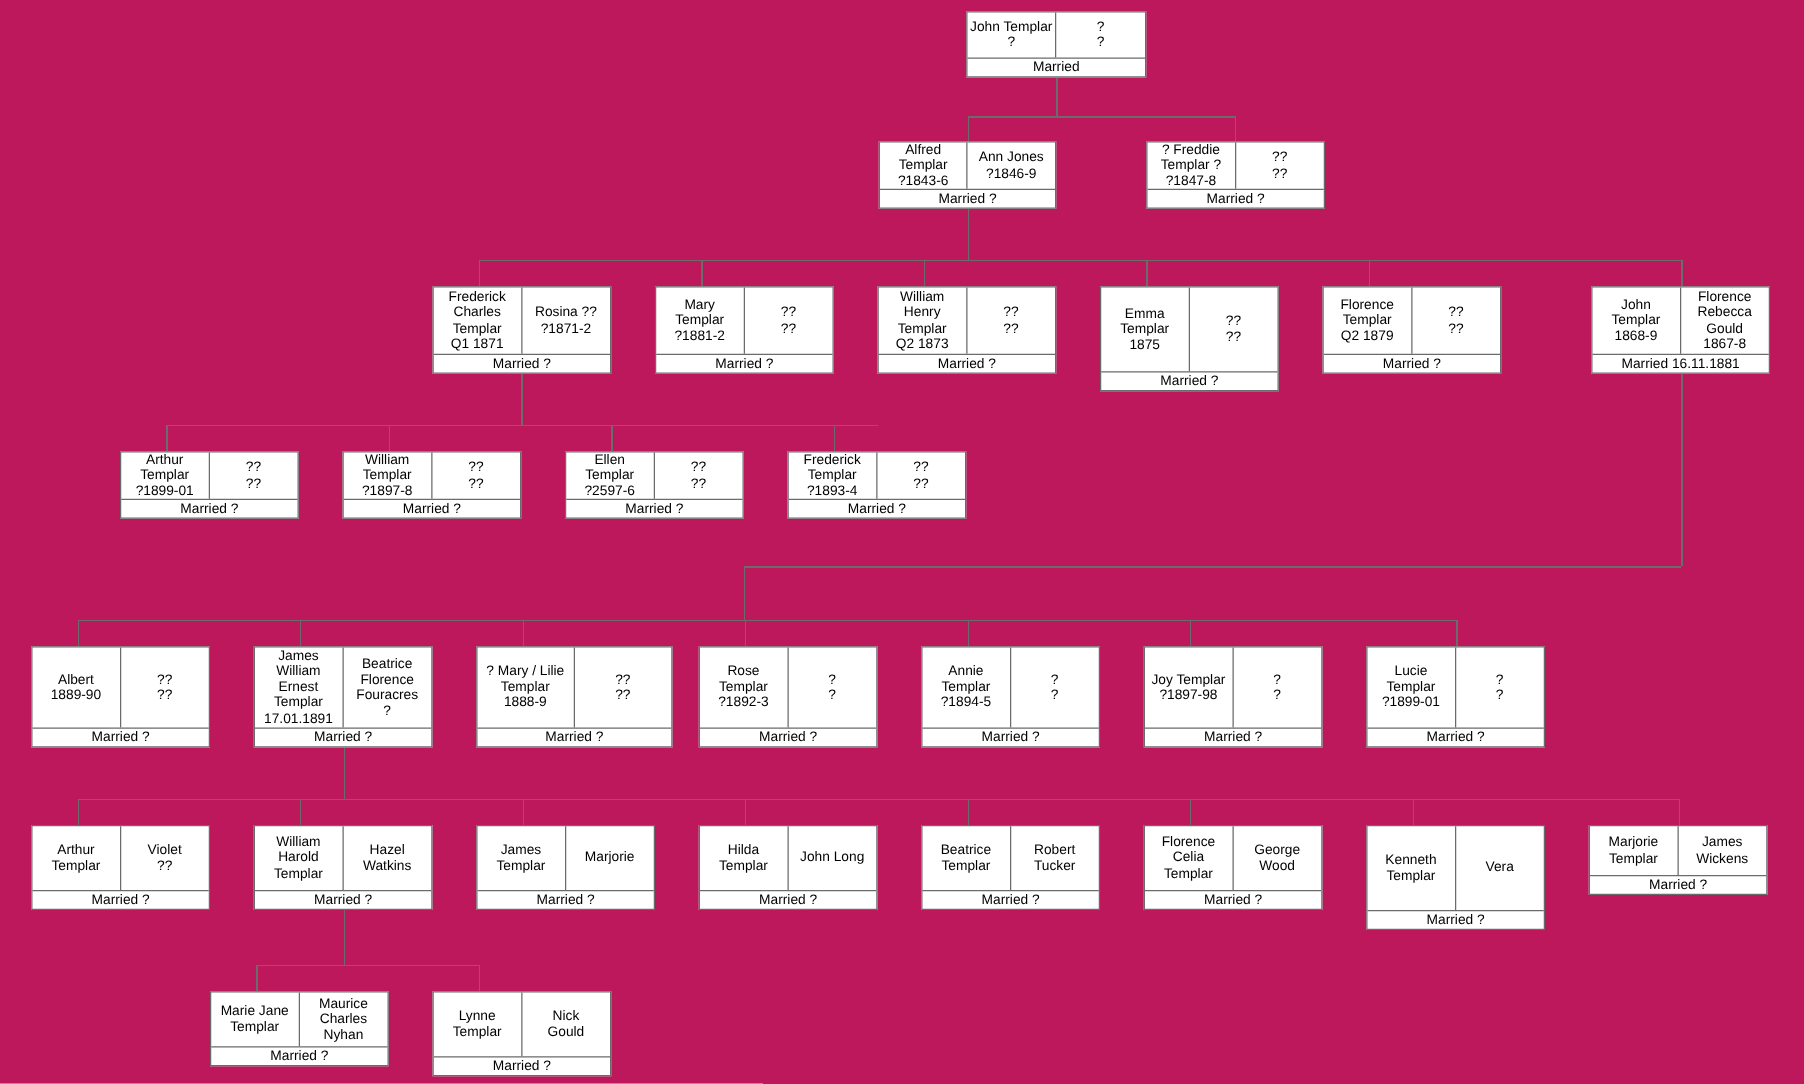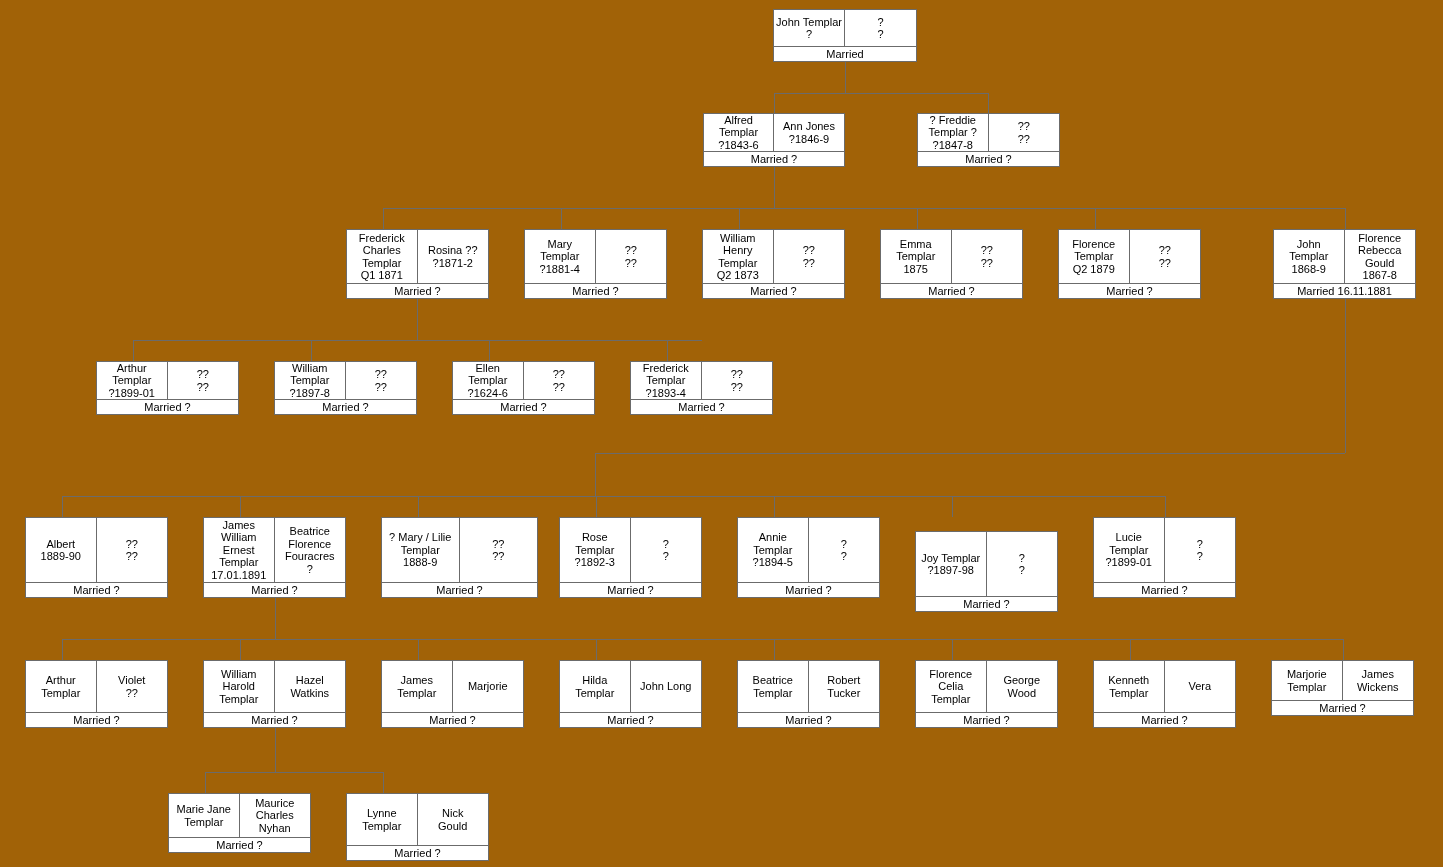--- a/index.html
+++ b/index.html
@@ -10,21 +10,21 @@
   }
   body {
     font-family: "Liberation Sans", "DejaVu Sans", sans-serif;
     -webkit-font-smoothing: antialiased;
   }
   #tree-canvas {
     position: relative;
     width: 1443px;
     height: 867px;
     overflow: hidden;
-    background: #a16207;
+    background: #be185d;
   }
   #connector-layer {
     position: absolute;
     left: 0;
     top: 0;
     width: 1443px;
     height: 867px;
     pointer-events: none;
   }
   .couple-box {
@@ -179,21 +179,21 @@
           <span class="person-name">Rosina ??</span>
           <span class="person-dates">?1871-2</span>
         </div>
       </div>
       <div class="marriage-bar">Married ?</div>
     </div>
     <div class="couple-box" style="left: 524px; top: 229px; width: 143px; height: 70px;">
       <div class="partners-row">
         <div class="person-cell left-cell">
           <span class="person-name">Mary Templar</span>
-          <span class="person-dates">?1881-4</span>
+          <span class="person-dates">?1881-2</span>
         </div>
         <div class="person-cell right-cell">
           <span class="person-name">??</span>
           <span class="person-dates">??</span>
         </div>
       </div>
       <div class="marriage-bar">Married ?</div>
     </div>
     <div class="couple-box" style="left: 702px; top: 229px; width: 143px; height: 70px;">
       <div class="partners-row">
@@ -203,21 +203,21 @@
 Templar</span>
           <span class="person-dates">Q2 1873</span>
         </div>
         <div class="person-cell right-cell">
           <span class="person-name">??</span>
           <span class="person-dates">??</span>
         </div>
       </div>
       <div class="marriage-bar">Married ?</div>
     </div>
-    <div class="couple-box" style="left: 880px; top: 229px; width: 143px; height: 70px;">
+    <div class="couple-box" style="left: 880px; top: 229px; width: 143px; height: 84px;">
       <div class="partners-row">
         <div class="person-cell left-cell">
           <span class="person-name">Emma
 Templar</span>
           <span class="person-dates">1875</span>
         </div>
         <div class="person-cell right-cell">
           <span class="person-name">??</span>
           <span class="person-dates">??</span>
         </div>
@@ -278,21 +278,21 @@
           <span class="person-name">??</span>
           <span class="person-dates">??</span>
         </div>
       </div>
       <div class="marriage-bar">Married ?</div>
     </div>
     <div class="couple-box" style="left: 452px; top: 361px; width: 143px; height: 54px;">
       <div class="partners-row">
         <div class="person-cell left-cell">
           <span class="person-name">Ellen Templar</span>
-          <span class="person-dates">?1624-6</span>
+          <span class="person-dates">?2597-6</span>
         </div>
         <div class="person-cell right-cell">
           <span class="person-name">??</span>
           <span class="person-dates">??</span>
         </div>
       </div>
       <div class="marriage-bar">Married ?</div>
     </div>
     <div class="couple-box" style="left: 630px; top: 361px; width: 143px; height: 54px;">
       <div class="partners-row">
@@ -374,21 +374,21 @@
 Templar</span>
           <span class="person-dates">?1894-5</span>
         </div>
         <div class="person-cell right-cell">
           <span class="person-name">?</span>
           <span class="person-dates">?</span>
         </div>
       </div>
       <div class="marriage-bar">Married ?</div>
     </div>
-    <div class="couple-box" style="left: 915px; top: 517px; width: 143px; height: 81px; margin-top: 14px;">
+    <div class="couple-box" style="left: 915px; top: 517px; width: 143px; height: 81px;">
       <div class="partners-row">
         <div class="person-cell left-cell">
           <span class="person-name">Joy   Templar</span>
           <span class="person-dates">?1897-98</span>
         </div>
         <div class="person-cell right-cell">
           <span class="person-name">?</span>
           <span class="person-dates">?</span>
         </div>
       </div>
@@ -490,21 +490,21 @@
           <span class="person-dates"></span>
         </div>
         <div class="person-cell right-cell">
           <span class="person-name">George
 Wood</span>
           <span class="person-dates"></span>
         </div>
       </div>
       <div class="marriage-bar">Married ?</div>
     </div>
-    <div class="couple-box" style="left: 1093px; top: 660px; width: 143px; height: 68px;">
+    <div class="couple-box" style="left: 1093px; top: 660px; width: 143px; height: 84px;">
       <div class="partners-row">
         <div class="person-cell left-cell">
           <span class="person-name">Kenneth
 Templar</span>
           <span class="person-dates"></span>
         </div>
         <div class="person-cell right-cell">
           <span class="person-name">Vera</span>
           <span class="person-dates"></span>
         </div>

